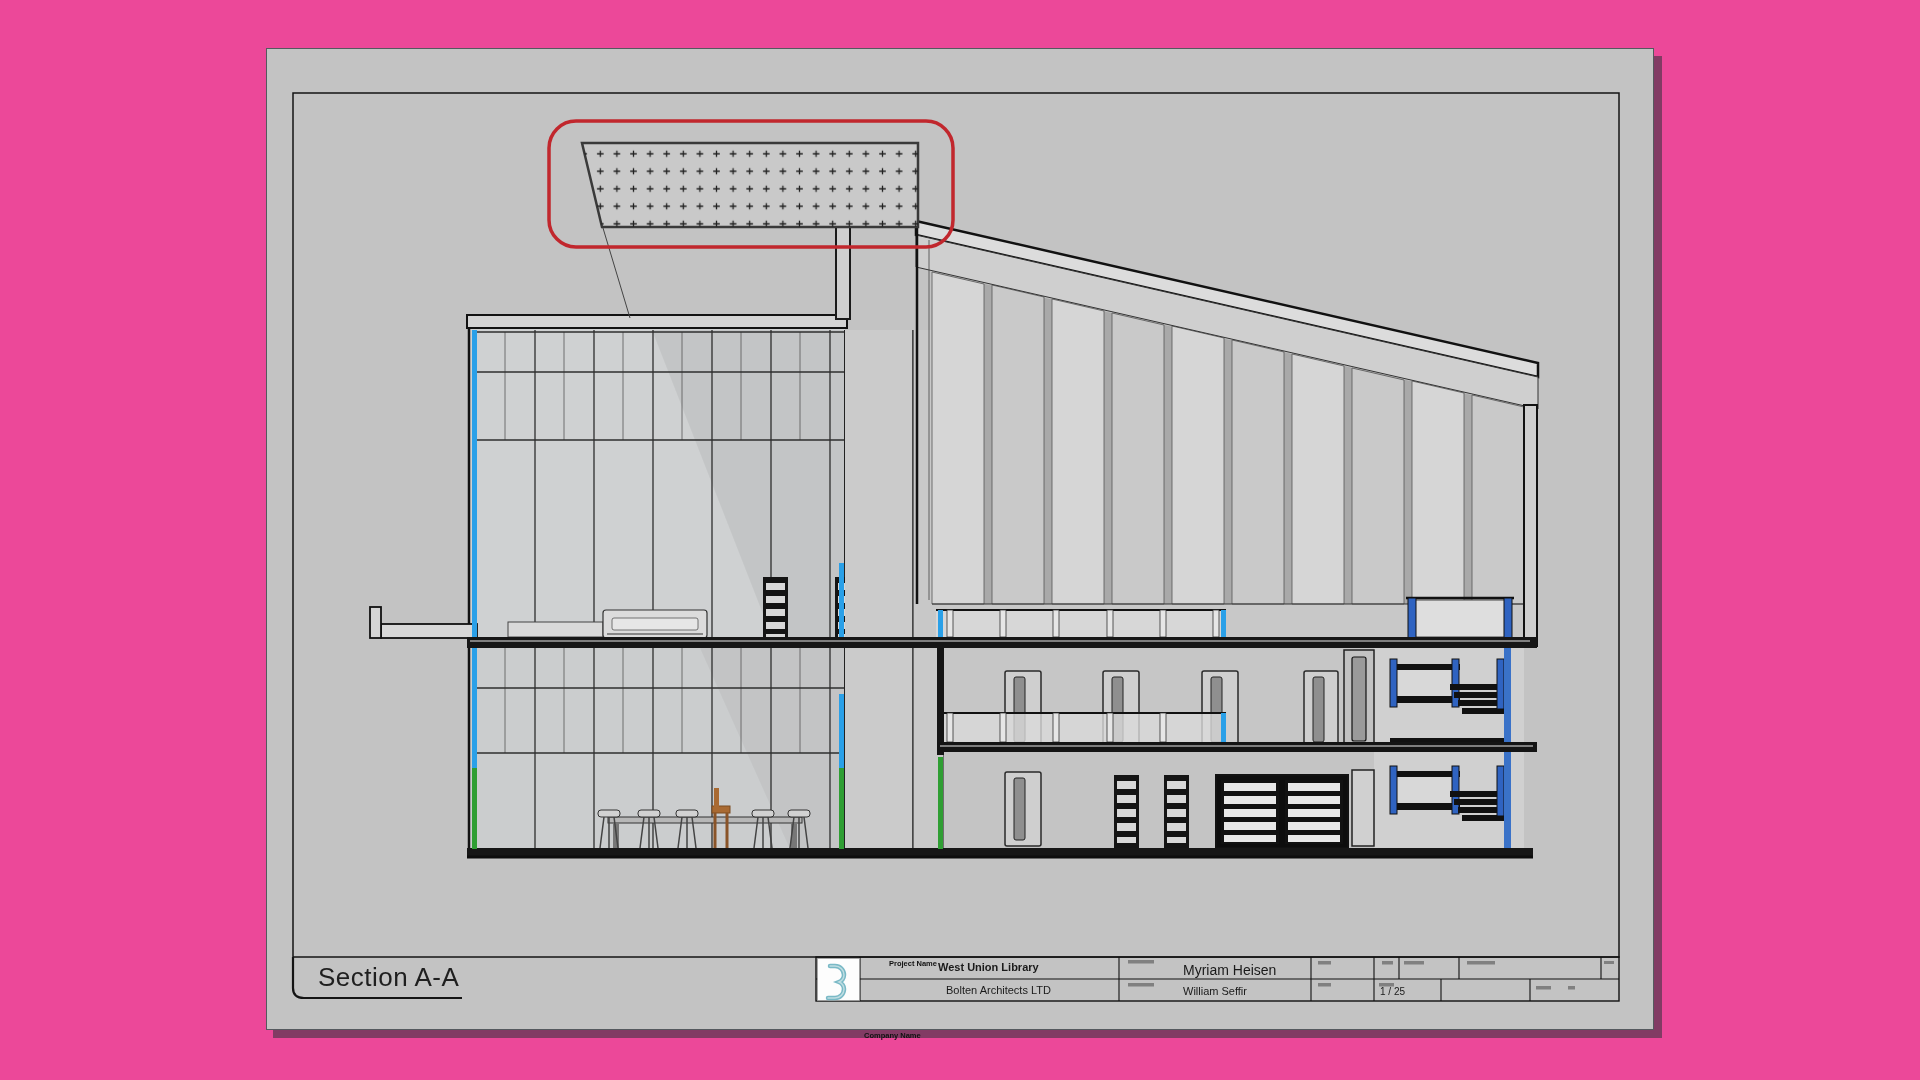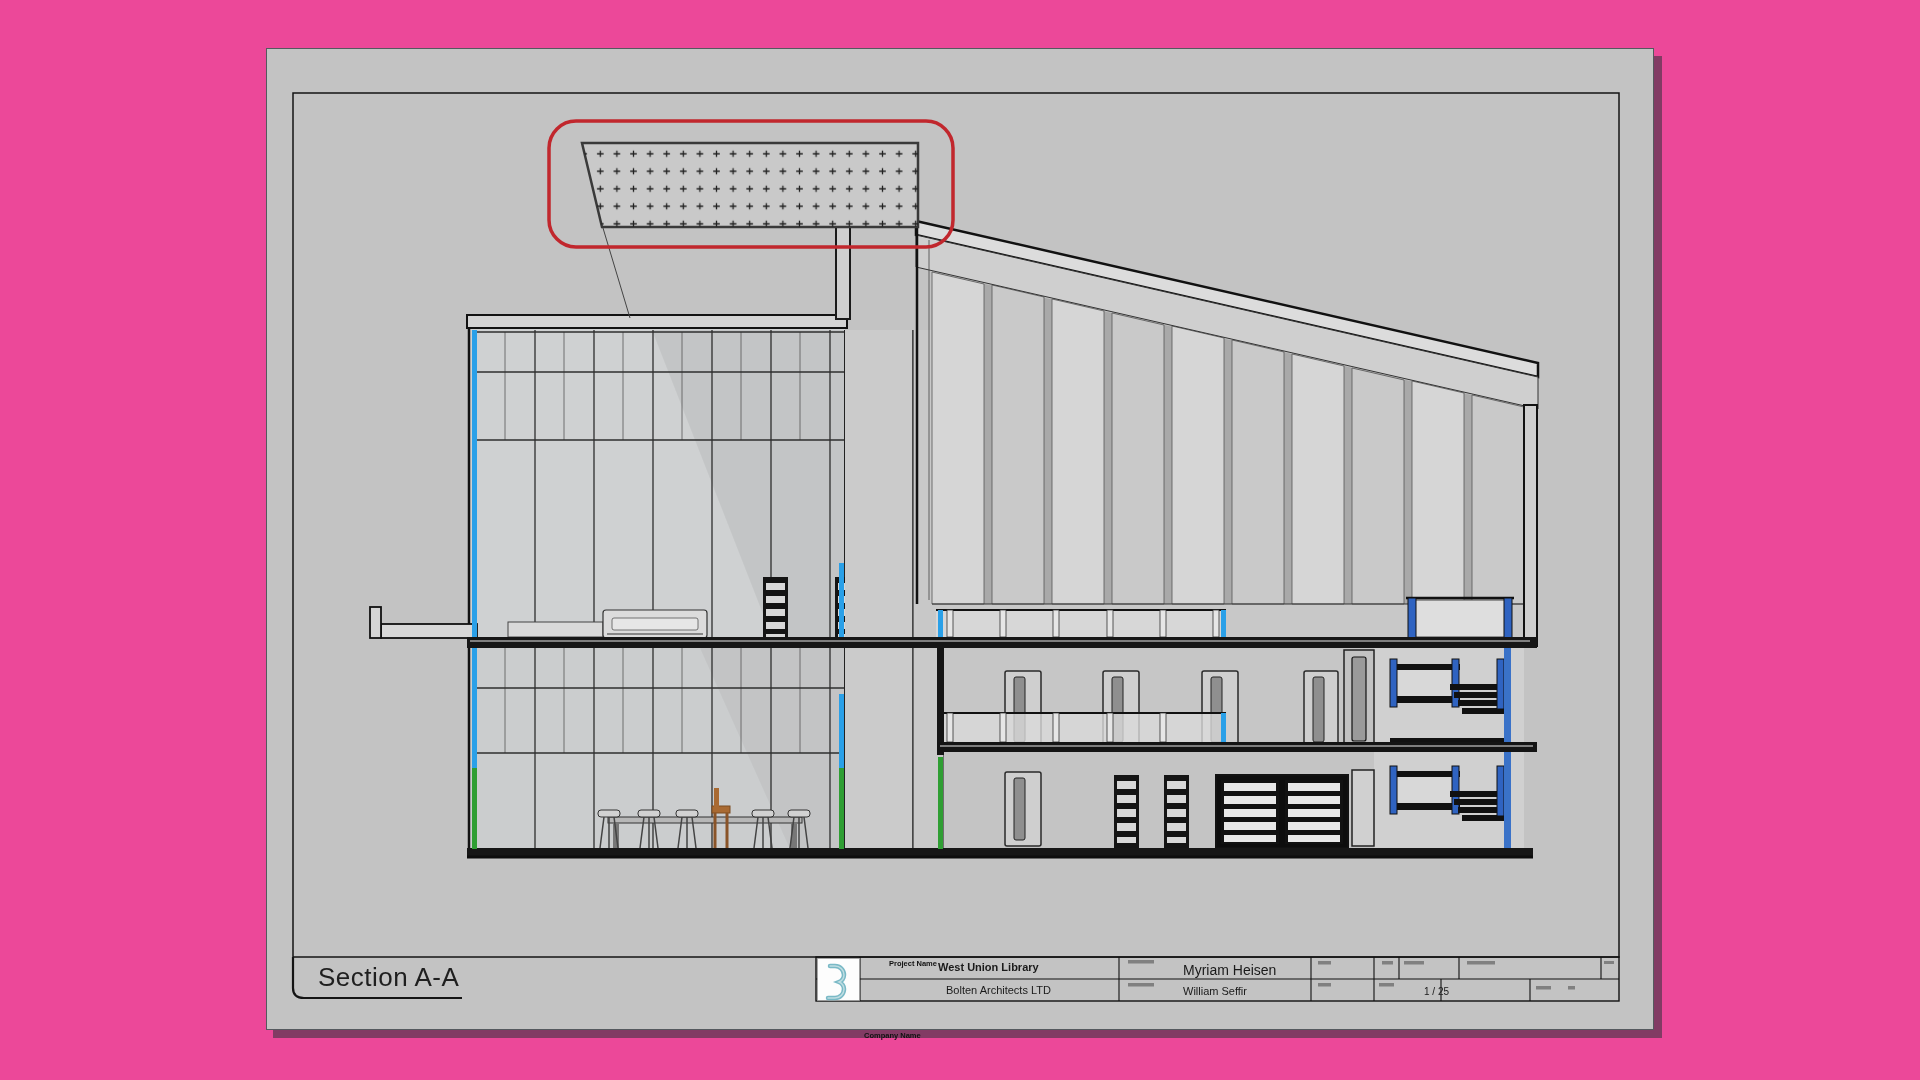--- a/index.html
+++ b/index.html
@@ -10,21 +10,21 @@
   .txt{position:absolute;color:#1c1c1c;white-space:nowrap;}
   #section-title{left:318px;top:962px;font-size:26px;letter-spacing:.5px;color:#1f1f1f;}
   .tb-label{font-size:7.5px;font-weight:bold;color:#111;}
   .tb-value{font-size:11px;color:#1a1a1a;}
   #lbl-project{left:864px;top:959px;padding-left:25px;}
   #val-project{left:938px;top:961px;font-weight:bold;}
   #lbl-company{left:864px;top:1031px;}
   #val-company{left:938px;top:984px;padding-left:8px;}
   #val-checked{left:1183px;top:962px;font-size:14px;}
   #val-drawn{left:1183px;top:985px;font-size:11px;}
-  #val-scale{left:1380px;top:986px;font-size:10px;margin-left:44px;}
+  #val-scale{left:1380px;top:986px;font-size:10px;}
 </style>
 </head>
 <body>
 
 <div id="stage">
   <div id="sheet-shadow"></div>
   <div id="sheet"></div>
 
   <svg width="1920" height="1080" viewBox="0 0 1920 1080">
     <defs>

